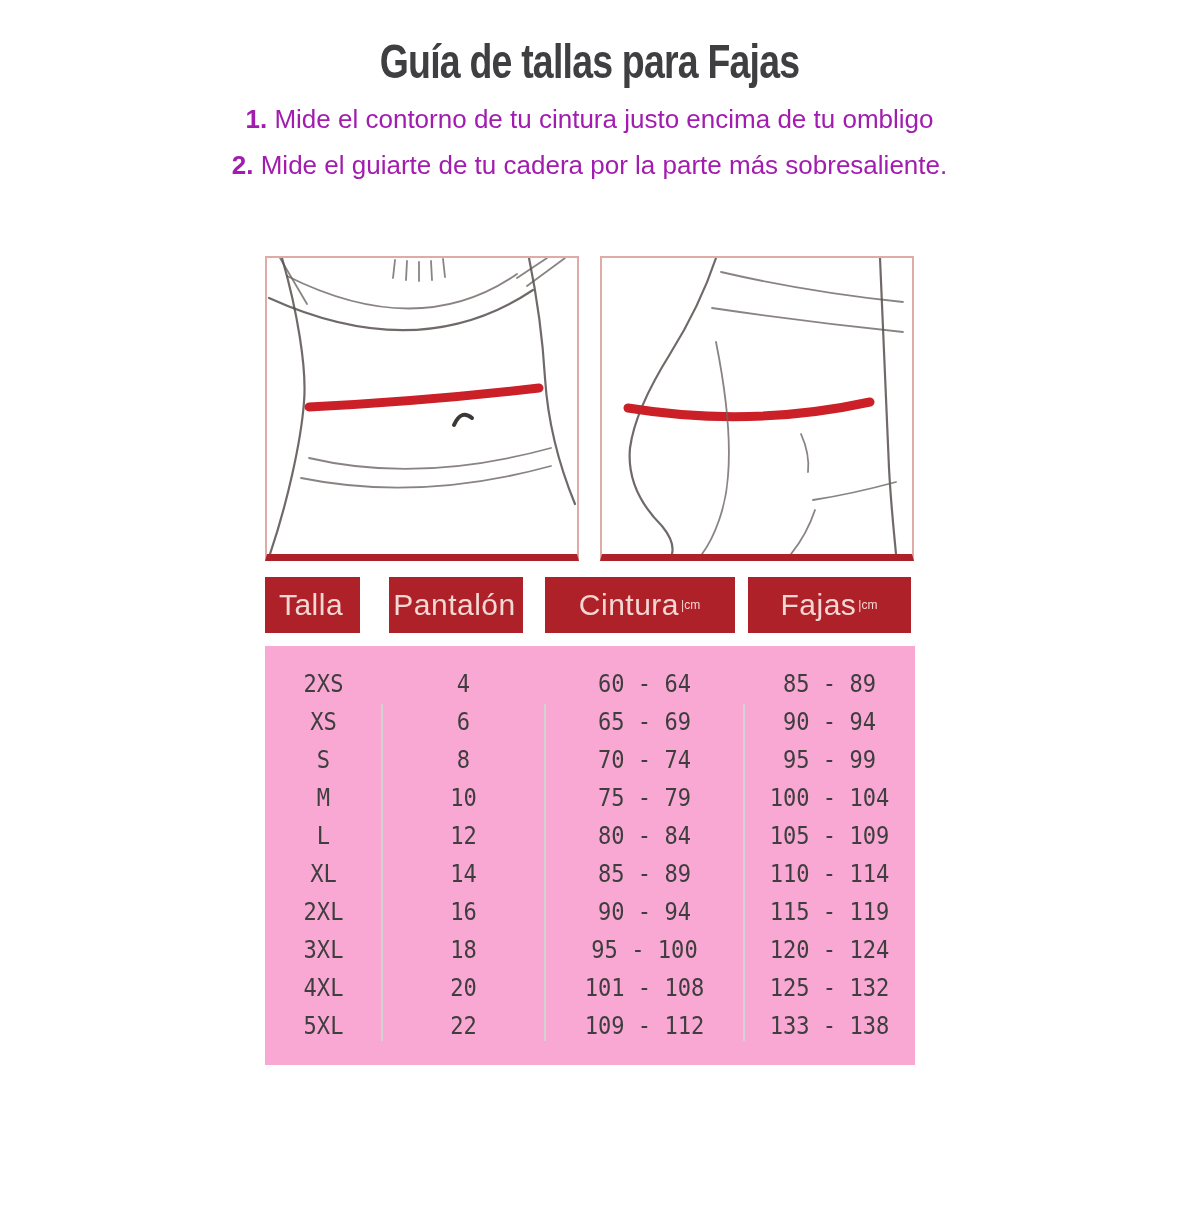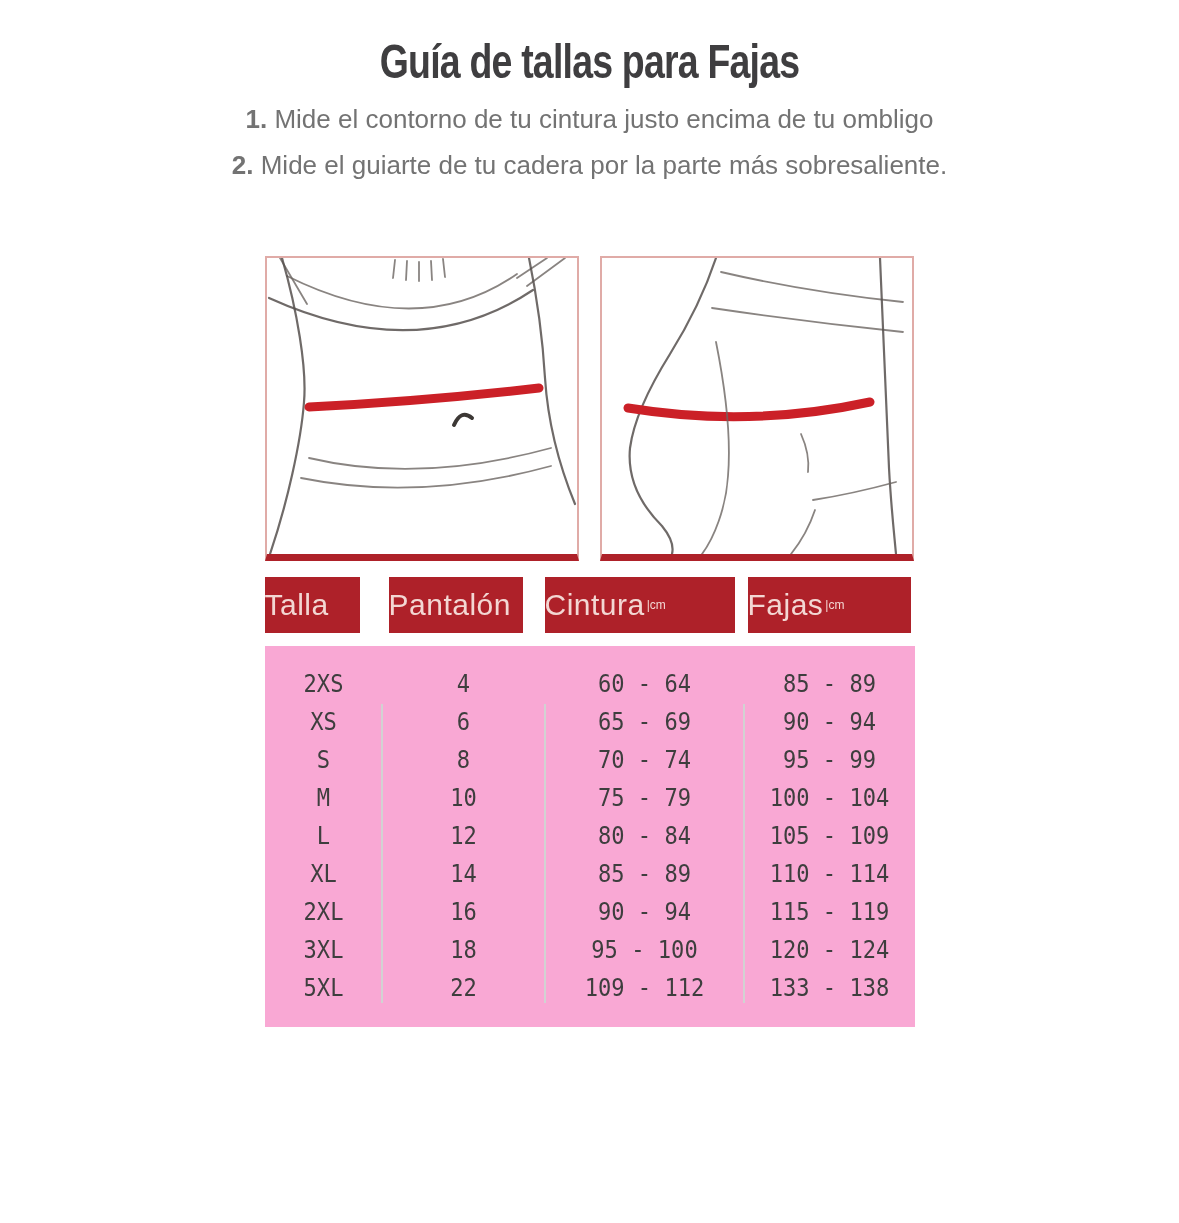--- a/index.html
+++ b/index.html
@@ -12,40 +12,40 @@
     margin:34px 0 0;text-align:center;font-size:48px;font-weight:700;
     color:#3f3e40;letter-spacing:-1px;line-height:1.15;
     transform:scaleX(.78);
   }
   .intro{
     margin:26px auto 0;text-align:center;font-size:26px;line-height:1.2;
     color:#29262f;width:1140px;
   }
   .step{
     margin:15px auto 0;text-align:center;font-size:26px;line-height:1.2;
-    color:#737373;width:1100px;
+    color:#a21caf;width:1100px;
   }
   .step b{font-weight:700;}
   
   .figures{margin:74px auto 0;display:flex;justify-content:center;gap:21px;width:651px;}
   .figure{
     margin:0;width:310px;height:296px;background:#fff;
     border:2px solid #e0aba7;border-bottom:7px solid #ae2129;
   }
   .figure svg{display:block;}
   .sketch{fill:none;stroke:#56504d;stroke-width:2.2;stroke-linecap:round;opacity:.85;}
   .sketch-thin{fill:none;stroke:#6b6562;stroke-width:1.8;stroke-linecap:round;opacity:.8;}
   .tape{fill:none;stroke:#cb2027;stroke-width:9;stroke-linecap:round;}
   .navel{fill:none;stroke:#3c3835;stroke-width:4;stroke-linecap:round;}
   
   .table{width:650px;margin:16px auto 0;}
   .thead{display:grid;grid-template-columns:117px 163px 199px 171px;}
   .hblock{
     background:#ae2129;height:56px;display:flex;align-items:baseline;
-    align-items:center;color:#f3d7d3;font-size:30px;
+    justify-content:center;align-items:center;color:#f3d7d3;font-size:30px;
     letter-spacing:.5px;
   }
   .thead .hc:nth-child(1) .hblock{margin-right:22px;}
   .thead .hc:nth-child(2) .hblock{margin-left:7px;margin-right:22px;}
   .thead .hc:nth-child(3) .hblock{margin-right:9px;}
   .thead .hc:nth-child(4) .hblock{margin-left:4px;margin-right:4px;}
   .unit{font-size:12px;margin-left:2px;letter-spacing:0;}
   .tbody{
     position:relative;margin-top:13px;background:#f9a8d4;
     padding:19px 0 20px;
@@ -197,20 +197,26 @@
           <div class="tcell">90 - 94</div>
           <div class="tcell">115 - 119</div>
         </div>
         <div class="trow">
           <div class="tcell">3XL</div>
           <div class="tcell">18</div>
           <div class="tcell">95 - 100</div>
           <div class="tcell">120 - 124</div>
         </div>
         <div class="trow">
+          <div class="tcell">4XL</div>
+          <div class="tcell">20</div>
+          <div class="tcell">101 - 108</div>
+          <div class="tcell">125 - 132</div>
+        </div>
+        <div class="trow">
           <div class="tcell">5XL</div>
           <div class="tcell">22</div>
           <div class="tcell">109 - 112</div>
           <div class="tcell">133 - 138</div>
         </div>
       </div>
 
   </div>
 
 </main>

